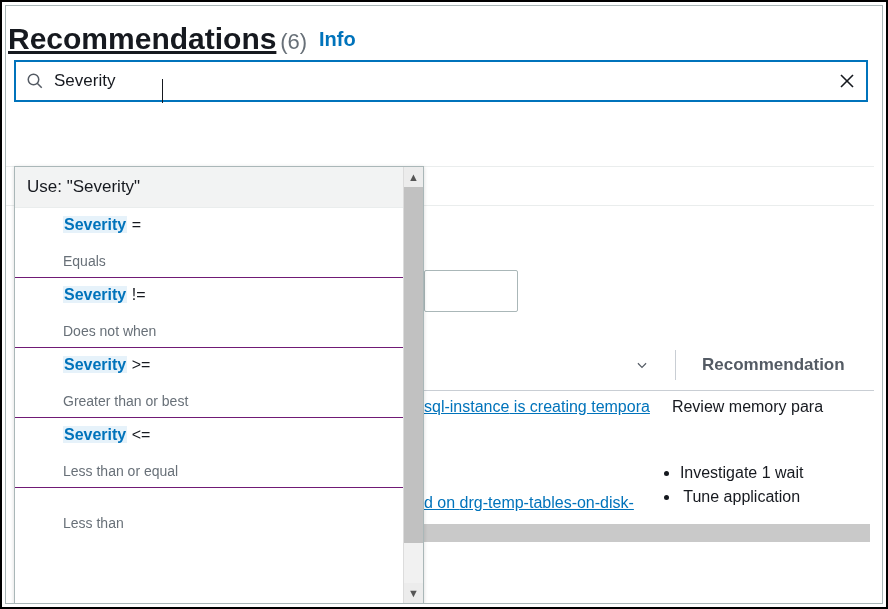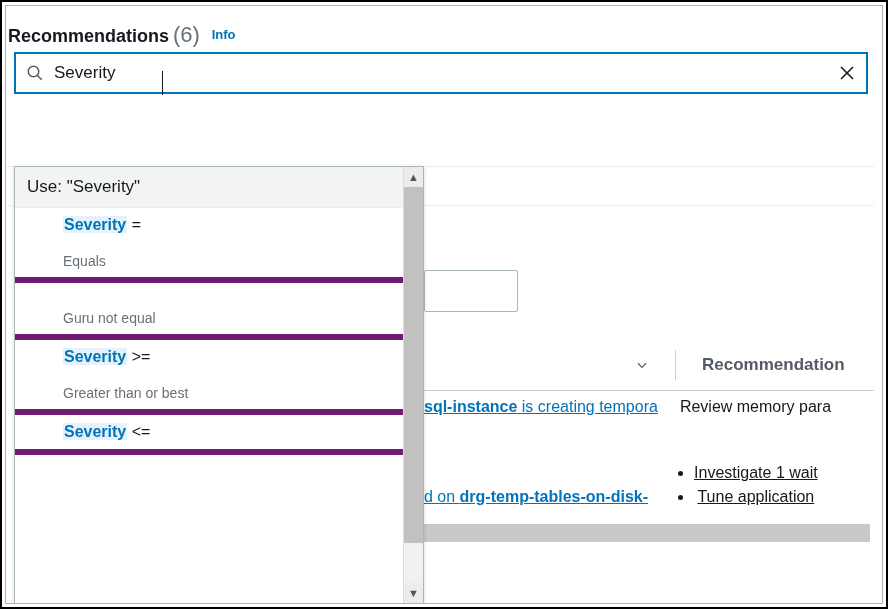--- a/index.html
+++ b/index.html
@@ -22,31 +22,32 @@
     margin: 3px;
     height: calc(100% - 6px);
     padding: 16px 0 0 0;
     overflow: hidden;
     position: relative;
   }
   .header-row {
     padding: 0 16px 4px 2px;
   }
   .title {
-    font-size: 18px;
+    font-size: 30px;
     font-weight: 700;
     display: inline;
+    text-decoration: underline;
   }
   .count {
     font-size: 22px;
     font-weight: 400;
     color: #687078;
   }
   .info-link {
-    font-size: 13px;
+    font-size: 20px;
     color: #0073bb;
     font-weight: 700;
     margin-left: 8px;
     vertical-align: 3px;
     cursor: pointer;
   }
   .desc {
     padding: 6px 2px 14px 2px;
     color: #545b64;
     font-size: 15px;
@@ -117,21 +118,21 @@
     border-bottom: 1px solid #eaeded;
   }
   .dd-section {
     padding: 14px 12px 10px 12px;
     font-size: 17px;
     color: #545b64;
     font-weight: 700;
   }
   .dd-item {
     padding: 8px 12px 8px 48px;
-    border-bottom: 6px solid #701a75;
+    border-bottom: 1px solid #701a75;
     cursor: pointer;
   }
   .dd-item:last-child { border-bottom: none; padding-bottom: 2px;}
   .dd-main {
     font-size: 16px;
     color: #0073bb;
     font-weight: 700;
   }
   .dd-main .hl {
     background: #e6f2fa;
@@ -228,31 +229,30 @@
     align-items: flex-start;
   }
   .data-row.r1 { top: 232px; height: 56px; }
   .data-row.r2 { top: 298px; height: 70px; }
   .insight-link {
     color: #0073bb;
     text-decoration: underline;
     font-size: 16px;
     white-space: nowrap;
   }
-  .insight-link .bold { font-weight: 700; }
+  .insight-link .bold { font-weight: 400; }
   .rec-text {
     font-size: 16px;
     color: #16191f;
     white-space: nowrap;
   }
   .rec-cell { margin-left: 22px; text-align: center; }
   ul.rec-list {
     margin: 0 0 0 6px;
     padding-left: 18px;
-    text-decoration: underline;
   }
   ul.rec-list li {
     font-size: 16px;
     color: #16191f;
     white-space: nowrap;
     margin-bottom: 6px;
   }
   .h-scroll {
     position: absolute;
     left: 418px;
@@ -293,30 +293,33 @@
 
     <div class="dropdown">
       <div class="dropdown-list">
         <div class="dd-use">Use: "Severity"</div>
 
         <div class="dd-item">
           <div class="dd-main"><span class="hl">Severity</span> <span class="op">=</span></div>
           <div class="dd-sub">Equals</div>
         </div>
         <div class="dd-item">
-          <div class="dd-sub">Guru not equal</div>
+          <div class="dd-main"><span class="hl">Severity</span> <span class="op">!=</span></div>
+          <div class="dd-sub">Does not when</div>
         </div>
         <div class="dd-item">
           <div class="dd-main"><span class="hl">Severity</span> <span class="op">&gt;=</span></div>
           <div class="dd-sub">Greater than or best</div>
         </div>
         <div class="dd-item">
           <div class="dd-main"><span class="hl">Severity</span> <span class="op">&lt;=</span></div>
-        </div>
-        <div class="dd-item">
+          <div class="dd-sub">Less than or equal</div>
+        </div>
+        <div class="dd-item">
+          <div class="dd-sub">Less than</div>
         </div>
       </div>
       <div class="scrollbar">
         <div class="sb-btn">▲</div>
         <div class="sb-thumb"></div>
         <div class="sb-btn bottom">▼</div>
       </div>
     </div>
 
     <div class="bg-content">
@@ -333,21 +336,21 @@
         <div class="col-divider"></div>
         <div class="col-rec">Recommendation</div>
       </div>
 
       <div class="data-row r1">
         <a class="insight-link"><span class="bold">sql-instance</span><span> is creating tempora</span></a>
         <div class="rec-cell rec-text">Review memory para</div>
       </div>
 
       <div class="data-row r2">
-        <a class="insight-link" style="margin-top:24px;"><span>d on </span><span class="bold">drg-temp-tables-on-disk-</span></a>
+        <a class="insight-link" style="margin-top:30px;"><span>d on </span><span class="bold">drg-temp-tables-on-disk-</span></a>
         <div class="rec-cell">
           <ul class="rec-list">
             <li>Investigate 1 wait</li>
             <li>Tune application</li>
           </ul>
         </div>
       </div>
 
       <div class="h-scroll"></div>
     </div>

